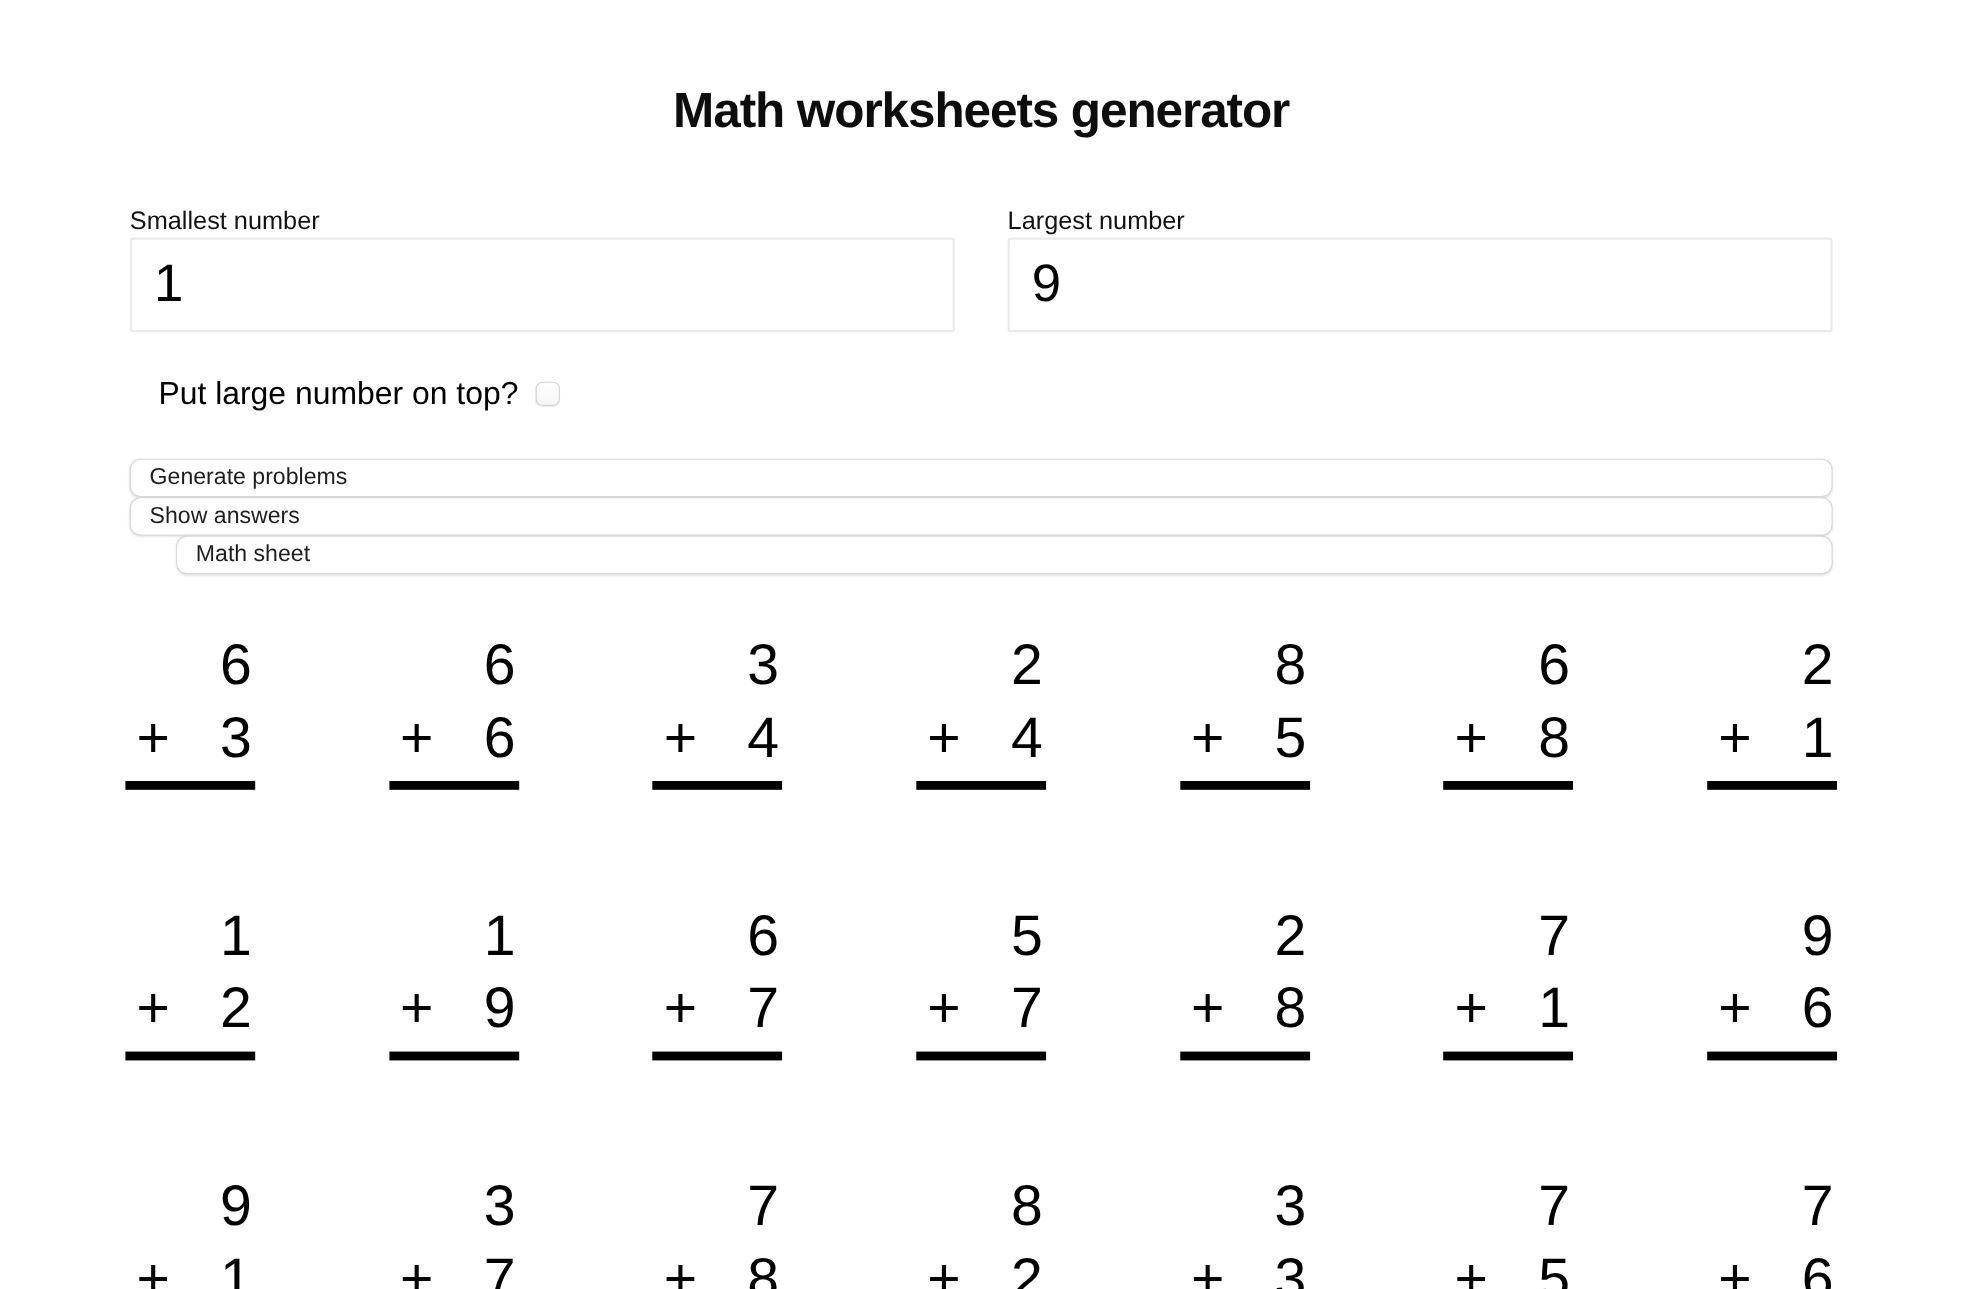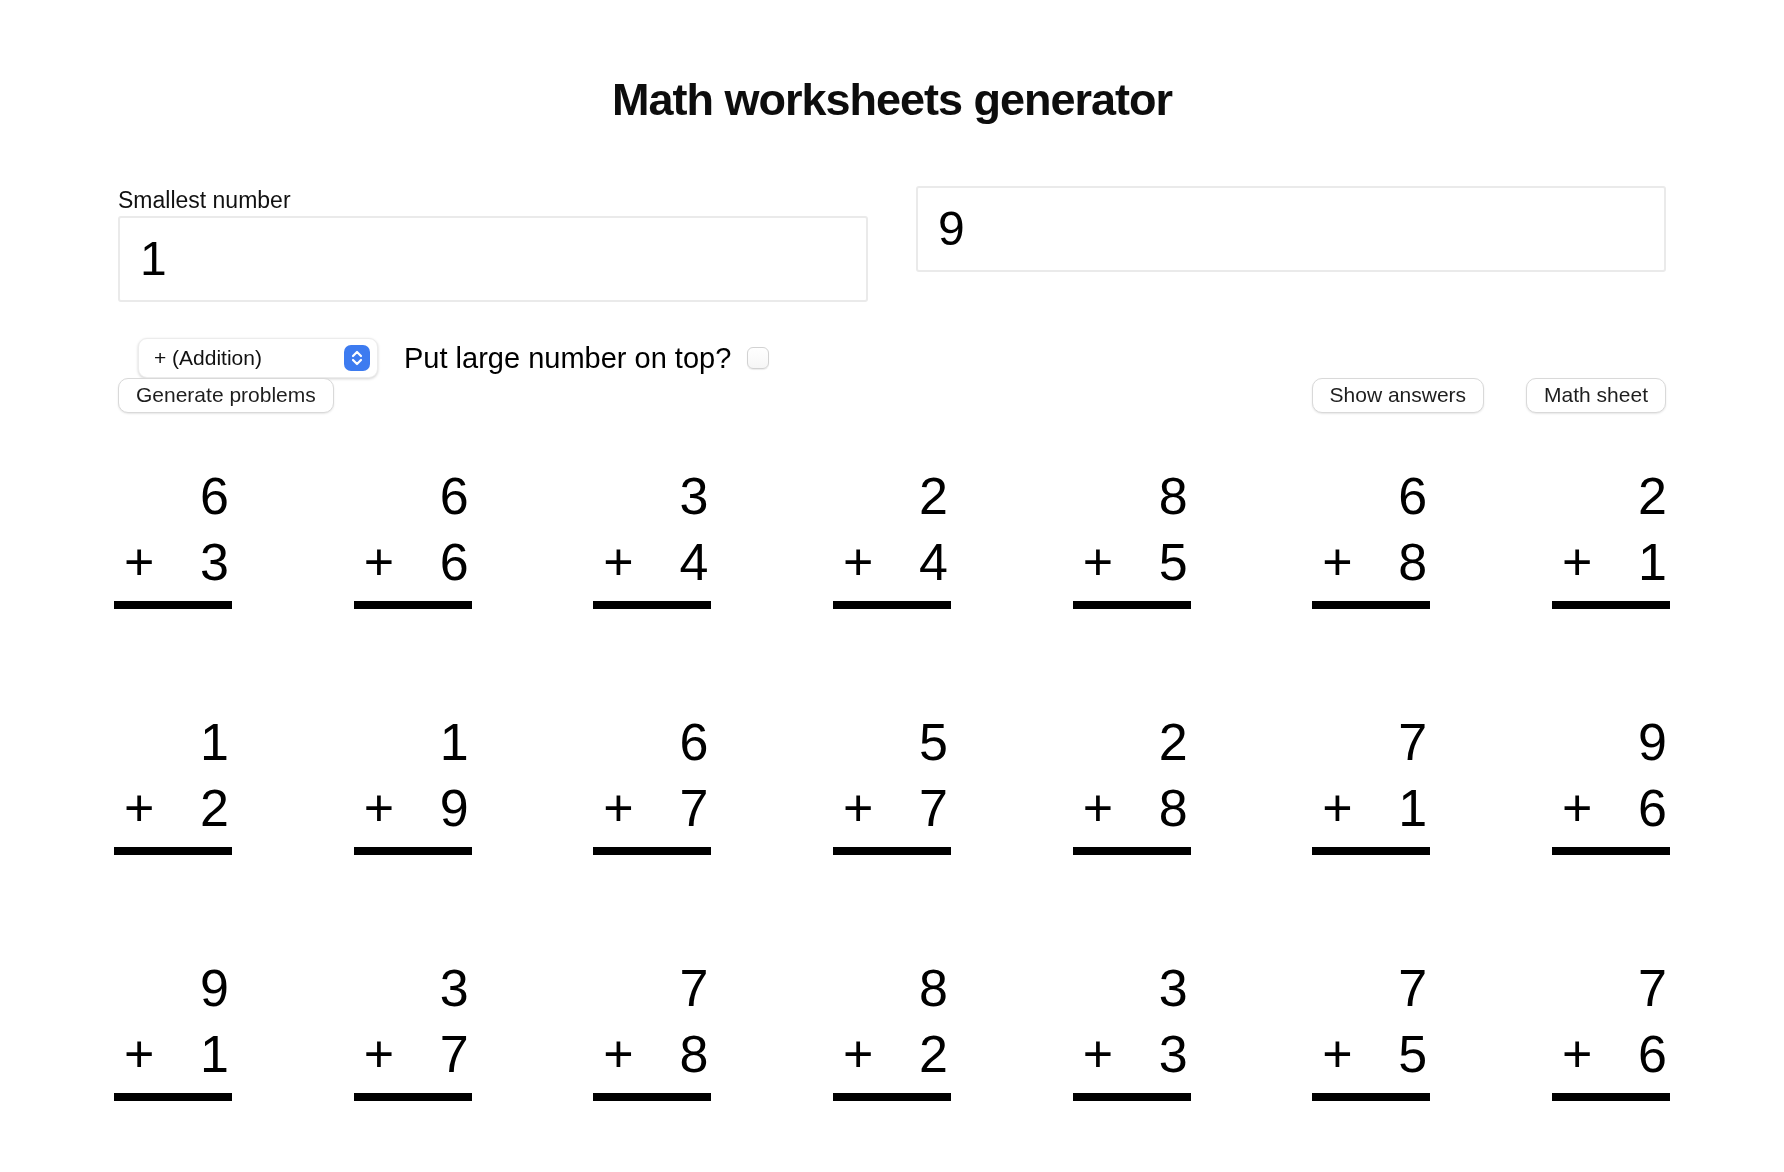--- a/index.html
+++ b/index.html
@@ -55,22 +55,22 @@
   .checkbox-label { margin-left: 26px; font-size: 29px; line-height: 40px; }
   .checkbox {
     margin-left: 16px; width: 22px; height: 22px;
     border: 1px solid #d2d2d2; border-radius: 6px;
     background: linear-gradient(#ffffff, #f6f6f6);
     box-shadow: 0 1px 1px rgba(0,0,0,0.08);
     flex: 0 0 auto;
   }
   
   .buttons-row {
-    display: flex; align-items: center;
-    padding: 0 118px; 
+    display: flex; 
+    padding: 0 118px; margin-top: 39px; flex-direction: column;
   }
   .btn {
     height: 35px; padding: 0 17px;
     background: #fff; border: 1px solid #d9d9d9; border-radius: 10px;
     box-shadow: 0 1px 2px rgba(0,0,0,0.10);
     font-family: "Liberation Sans", sans-serif;
     font-size: 21px; color: #1e1e1e;
     display: flex; align-items: center; cursor: default;
   }
   .spacer { flex: 1; }
@@ -97,34 +97,26 @@
 <body>
 
 <h1 class="page-title">Math worksheets generator</h1>
 
 <div class="form-grid">
   <div>
     <div class="field-label">Smallest number</div>
     <input class="text-input" type="text" value="1" style="">
   </div>
   <div>
+    <div class="field-label">Largest number</div>
     <input class="text-input" type="text" value="9" style="">
   </div>
 </div>
 
 <div class="operator-row">
-  <div class="select-control">
-    <span class="select-value">+ (Addition)</span>
-    <span class="select-stepper">
-      <svg width="14" height="16" viewBox="0 0 14 16" aria-hidden="true">
-        <path d="M3 6 L7 2 L11 6" stroke="#ffffff" stroke-width="2.2" fill="none" stroke-linecap="round" stroke-linejoin="round"></path>
-        <path d="M3 10 L7 14 L11 10" stroke="#ffffff" stroke-width="2.2" fill="none" stroke-linecap="round" stroke-linejoin="round"></path>
-      </svg>
-    </span>
-  </div>
   <span class="checkbox-label">Put large number on top?</span>
   <span class="checkbox"></span>
 </div>
 
 <div class="buttons-row">
   <button class="btn">Generate problems</button>
   <div class="spacer"></div>
   <button class="btn">Show answers</button>
   <button class="btn">Math sheet</button>
 </div>

